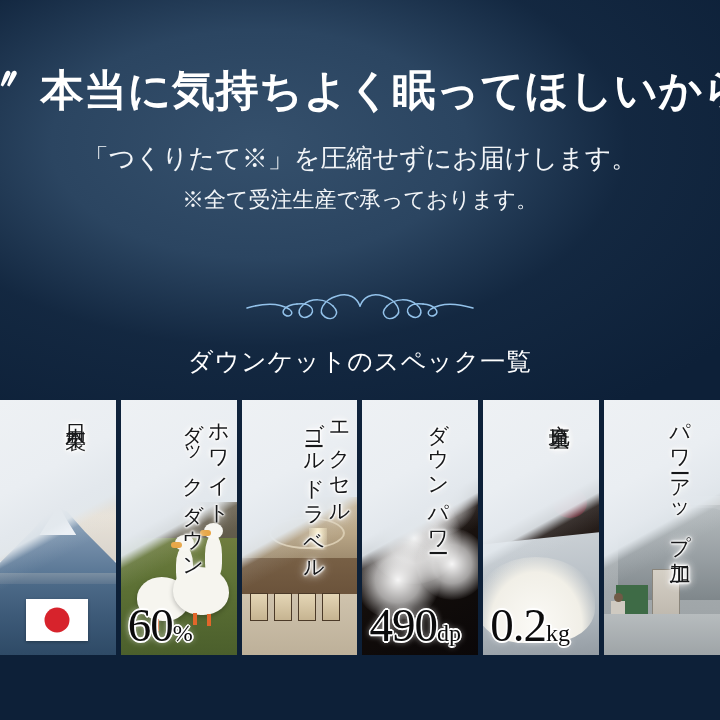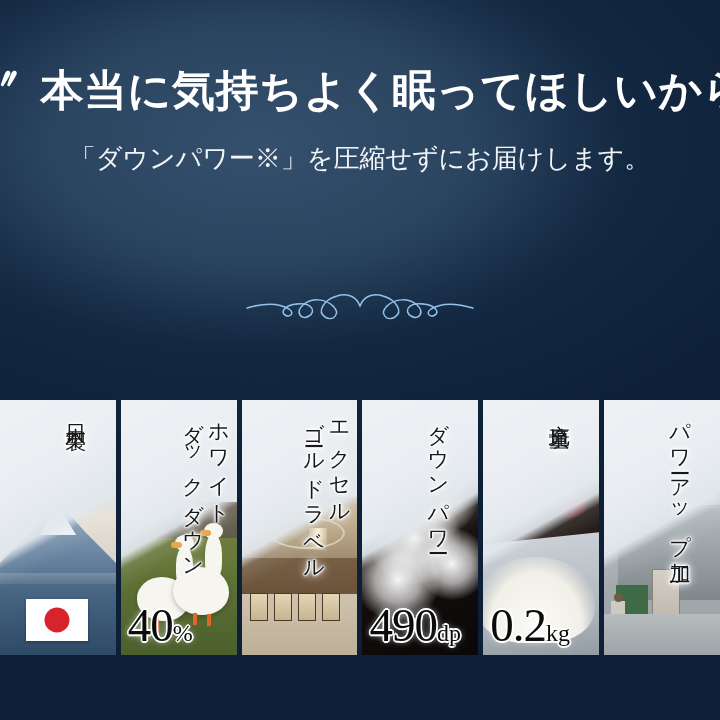--- a/index.html
+++ b/index.html
@@ -355,34 +355,36 @@
 <body>
 
 <div id="banner">
   <div id="bg-glow"></div>
 
   <div id="headline">
     <span class="qm">〝</span><span>本当に気持ちよく眠ってほしいから</span>
   </div>
 
   <div id="subtitle">
-    <div class="sub-line-1">「ダウンパワー※」を圧縮せずにお届けします。</div>
+    <div class="sub-line-1">「つくりたて※」を圧縮せずにお届けします。</div>
+    <div class="sub-line-2">※全て受注生産で承っております。</div>
   </div>
 
   <div id="ornament">
     <svg viewBox="0 0 230 46" width="230" height="46" fill="none" stroke="#93c2ea" stroke-width="1.5" stroke-linecap="round">
       <path d="M2 26 C 22 20, 36 22, 44 27 C 50 31, 45 36, 40 33 C 35 30, 40 23, 52 22"></path>
       <path d="M52 22 C 66 20, 72 29, 64 34 C 56 39, 50 30, 58 23 C 66 16, 80 16, 88 24"></path>
       <path d="M88 24 C 96 32, 88 40, 80 35 C 72 30, 78 18, 92 14 C 104 10, 112 16, 115 24"></path>
       <path d="M228 26 C 208 20, 194 22, 186 27 C 180 31, 185 36, 190 33 C 195 30, 190 23, 178 22"></path>
       <path d="M178 22 C 164 20, 158 29, 166 34 C 174 39, 180 30, 172 23 C 164 16, 150 16, 142 24"></path>
       <path d="M142 24 C 134 32, 142 40, 150 35 C 158 30, 152 18, 138 14 C 126 10, 118 16, 115 24"></path>
     </svg>
   </div>
 
+  <div id="spec-title">ダウンケットのスペック一覧</div>
 
   <div id="panels">
 
     <div class="panel">
       <div class="photo sc-fuji">
         <div class="sky"></div>
         <div class="mountain"></div>
         <div class="snowcap"></div>
         <div class="band"></div>
         <div class="water"></div>
@@ -406,21 +408,21 @@
         <div class="head h2"></div>
         <div class="beak b1"></div>
         <div class="beak b2"></div>
         <div class="leg l1"></div>
           <div class="leg l2"></div>
         <div class="leg l3"></div>
           <div class="leg l4"></div>
       </div>
       <div class="haze"></div>
       <div class="vtext"><span>ホワイト</span><br><span>ダックダウン</span></div>
-      <div class="value"><span>40</span><span class="unit">%</span></div>
+      <div class="value"><span>60</span><span class="unit">%</span></div>
     </div>
 
     <div class="panel">
       <div class="photo sc-lobby">
         <div class="wall"></div>
         <div class="ceil"></div>
         <div class="ceil-oval"></div>
         <div class="chandelier"></div>
         <div class="floor"></div>
         <div class="win" style="left:8px"></div>

